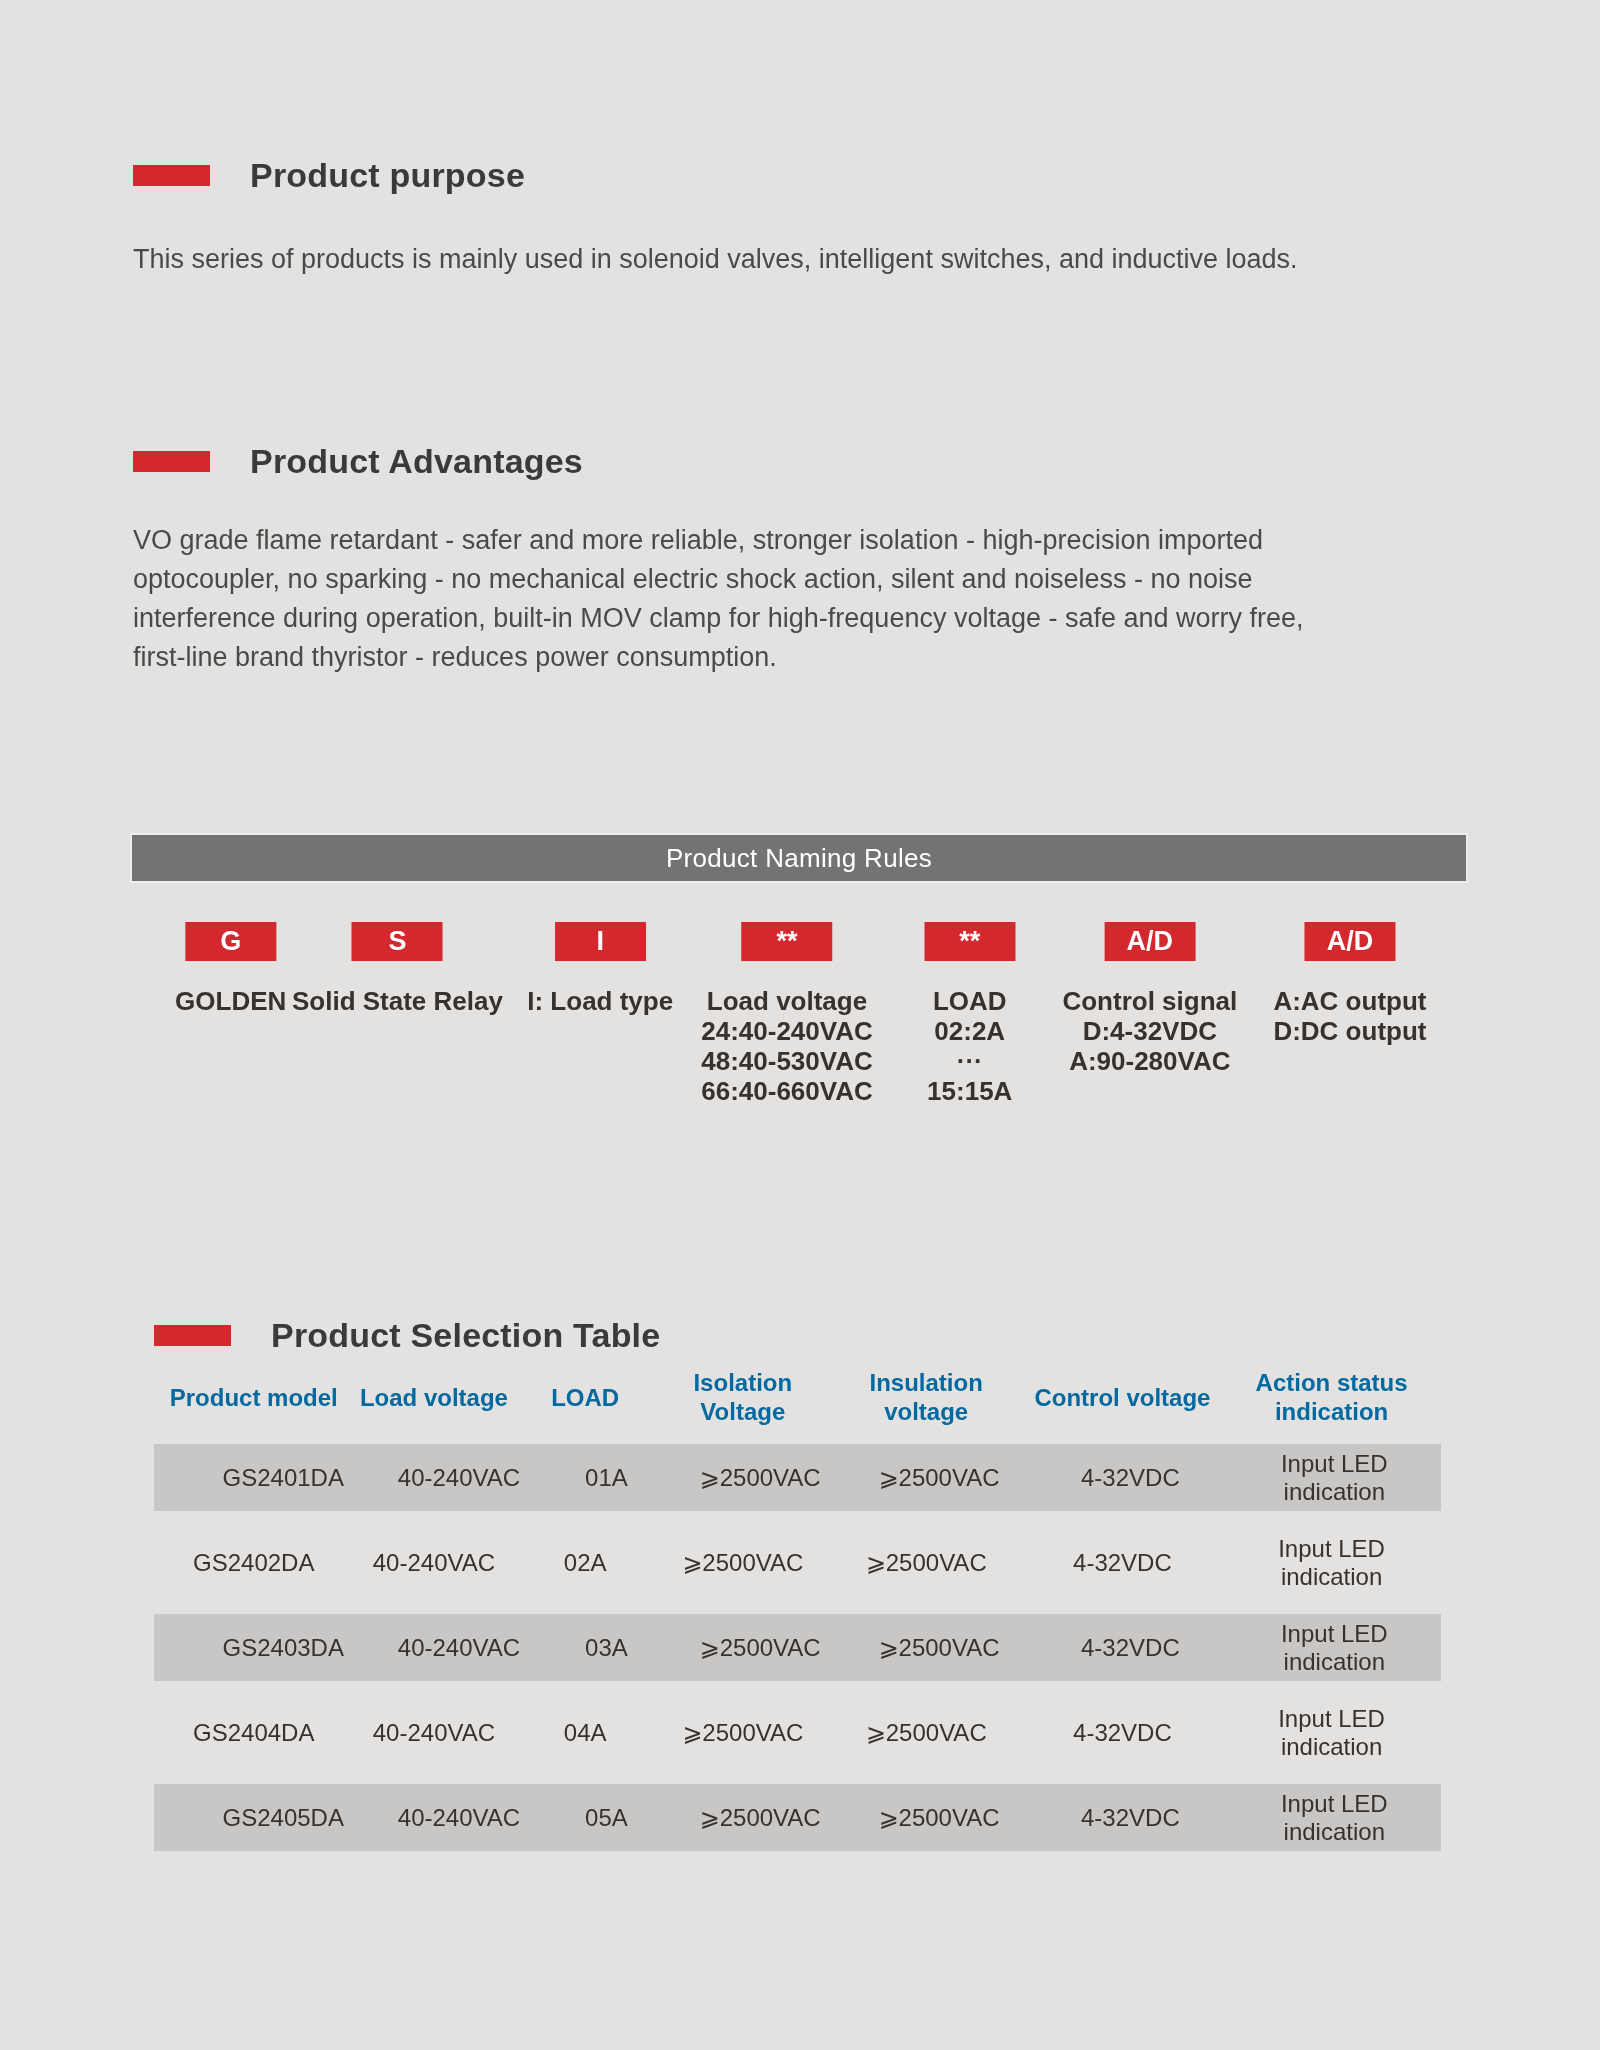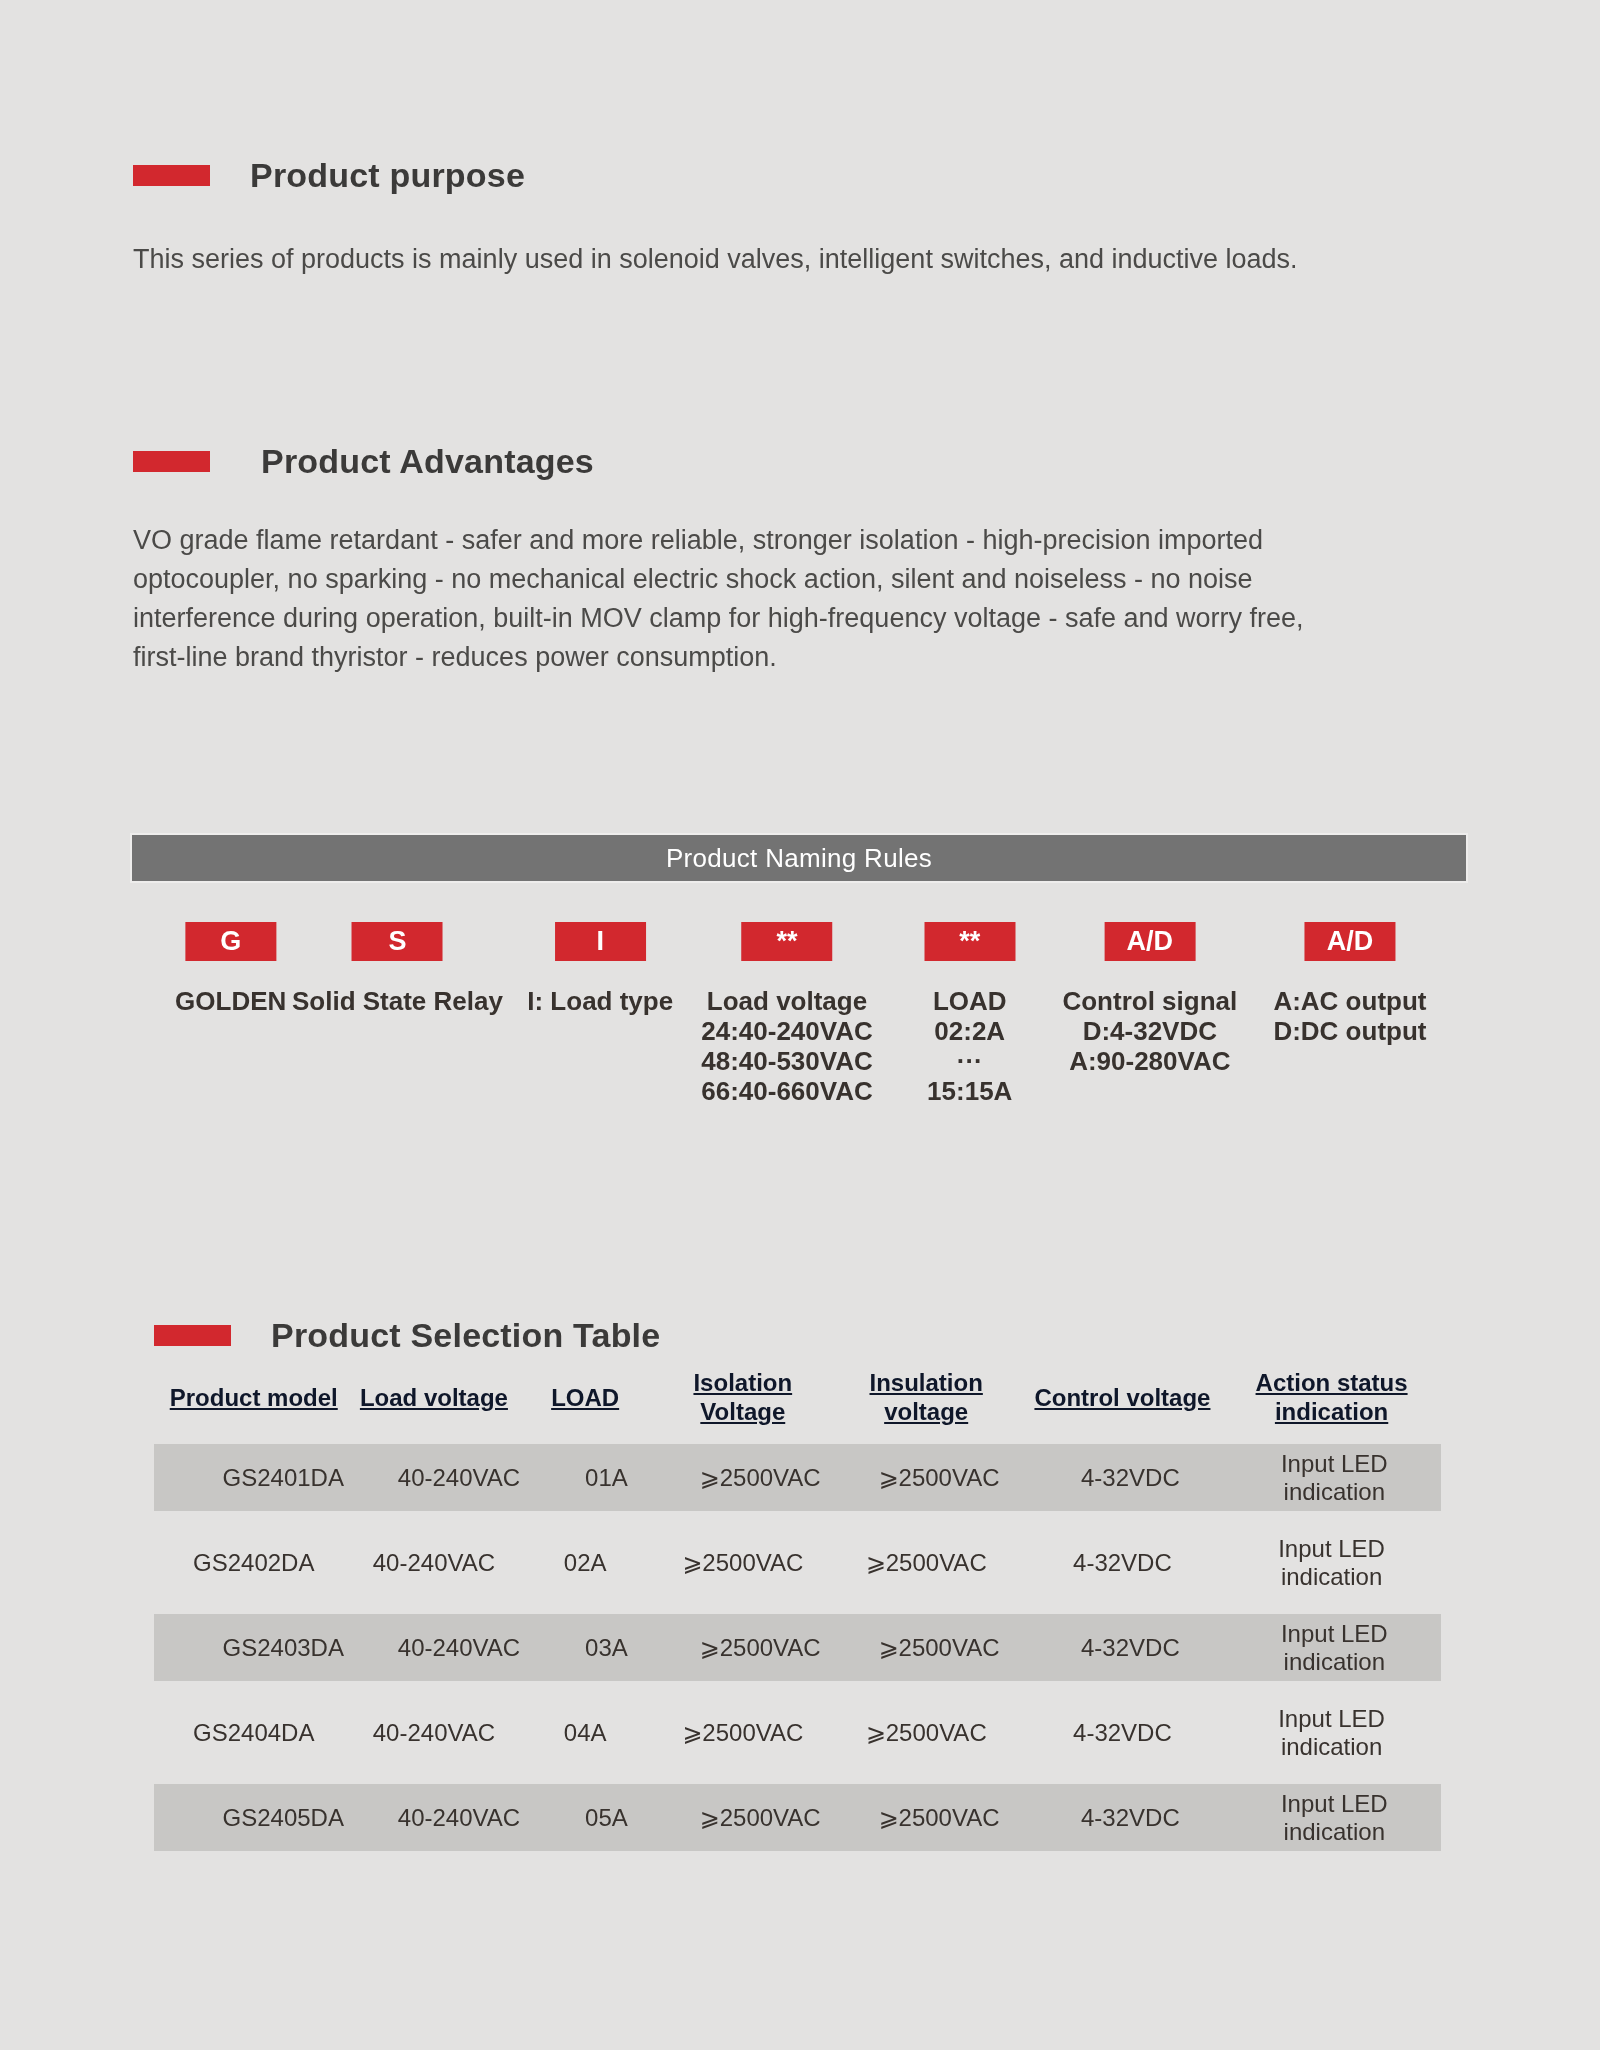--- a/index.html
+++ b/index.html
@@ -35,40 +35,40 @@
     color:#ffffff;font-size:27px;font-weight:bold;line-height:39px;text-align:center;
   }
   .nlines{
     margin-top:25px;font-size:26px;font-weight:600;line-height:30px;
     color:#38322e;white-space:pre;
   }
 
   
   .seltable{position:absolute;left:154px;top:1368px;width:1287px;}
   .thead{display:flex;align-items:center;min-height:56px;margin-bottom:18px;
-    font-size:24px;font-weight:bold;color:#0f172a;line-height:29px;text-decoration:underline;}
+    font-size:24px;font-weight:bold;color:#0369a1;line-height:29px;}
   .trow{display:flex;align-items:center;height:67px;margin-bottom:18px;
     font-size:24px;color:#38322e;}
   .trow.shaded{background:#c8c7c5;padding-left:32px;}
   .c{text-align:center;padding:0 4px;box-sizing:border-box;}
   .c1{width:15.5%;}.c2{width:12.5%;}.c3{width:11%;}.c4{width:13.5%;}
   .c5{width:15%;}.c6{width:15.5%;}.c7{width:17%;}
 </style>
 </head>
 <body>
 
 <div id="page">
 
   <div class="sec-head" style="left:133px;top:155px;">
     <div class="sec-bar"></div>
     <div class="sec-title">Product purpose</div>
   </div>
   <div class="para" style="top:240px;">This series of products is mainly used in solenoid valves, intelligent switches, and inductive loads.</div>
 
-  <div class="sec-head" style="left:133px;top:441px;gap:11px;">
+  <div class="sec-head" style="left:133px;top:441px;">
     <div class="sec-bar"></div>
     <div class="sec-title">Product Advantages</div>
   </div>
   <div class="para" style="top:521px;">VO grade flame retardant - safer and more reliable, stronger isolation - high-precision imported
 optocoupler, no sparking - no mechanical electric shock action, silent and noiseless - no noise
 interference during operation, built-in MOV clamp for high-frequency voltage - safe and worry free,
 first-line brand thyristor - reduces power consumption.</div>
 
   <div class="banner">Product Naming Rules</div>
 

